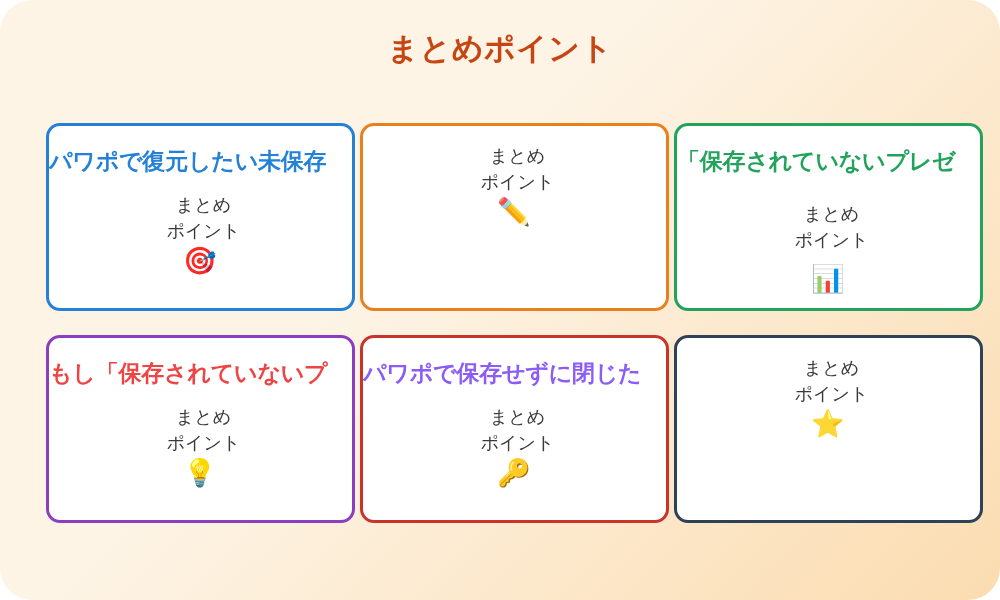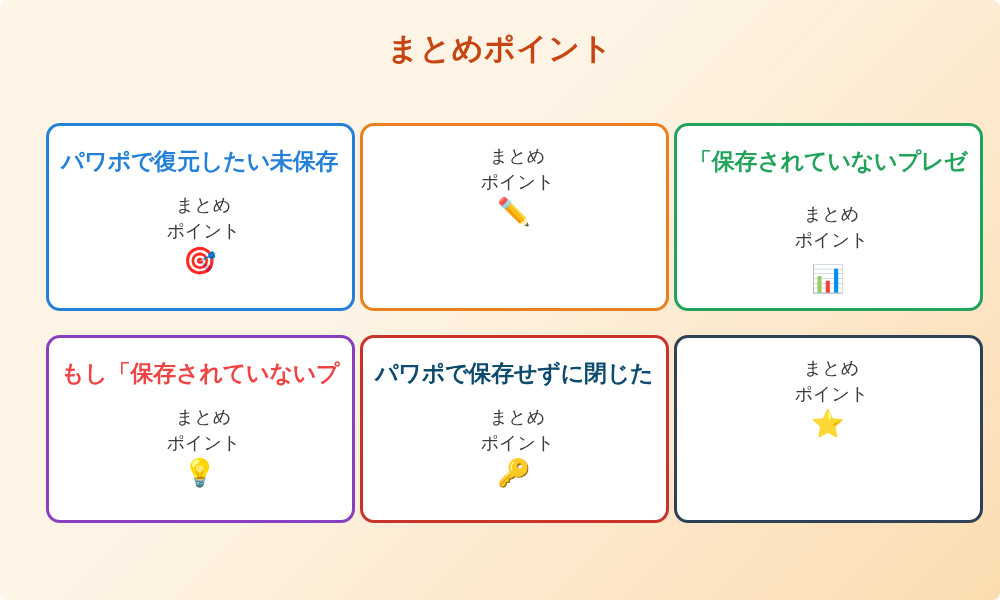--- a/index.html
+++ b/index.html
@@ -13,21 +13,21 @@
     overflow: hidden;
     font-family: "Liberation Sans", "DejaVu Sans", sans-serif;
     background: #ffffff;
   }
 
   #stage {
     position: relative;
     width: 1000px;
     height: 600px;
     box-sizing: border-box;
-    border-radius: 8px;
+    border-radius: 32px;
     overflow: hidden;
     background: linear-gradient(135deg, #fdf4e6 0%, #fdf0dd 42%, #fce2bd 78%, #fbdcb0 100%);
   }
 
   #page-title {
     position: absolute;
     top: 28px;
     left: 0;
     width: 1000px;
     text-align: center;
@@ -60,21 +60,21 @@
     overflow: hidden;
     display: flex;
     flex-direction: column;
     align-items: center;
   }
 
   .card-title {
     margin-top: 22px;
     width: 100%;
     box-sizing: border-box;
-    padding: 0 12px;
+    padding: 0 0;
     font-size: 23px;
     font-weight: 700;
     line-height: 1.16;
     white-space: nowrap;
     overflow: hidden;
     text-align: left;
     letter-spacing: -0.2px;
   }
 
   .card-body {
@@ -128,21 +128,21 @@
     </div>
 
     <div class="card" style="border-color: rgb(138, 63, 192);">
       <div class="card-title" style="color: #ef4444;">もし「保存されていないプ</div>
       <div class="card-body">まとめ
 ポイント</div>
       <div class="card-icon">💡</div>
     </div>
 
     <div class="card" style="border-color: rgb(201, 52, 42);">
-      <div class="card-title" style="color: #0c4a6e;">パワポで保存せずに閉じた</div>
+      <div class="card-title" style="color: #8b5cf6;">パワポで保存せずに閉じた</div>
       <div class="card-body">まとめ
 ポイント</div>
       <div class="card-icon">🔑</div>
     </div>
 
     <div class="card" style="border-color: rgb(47, 65, 86);">
       <div class="card-body">まとめ
 ポイント</div>
       <div class="card-icon">⭐</div>
     </div>

